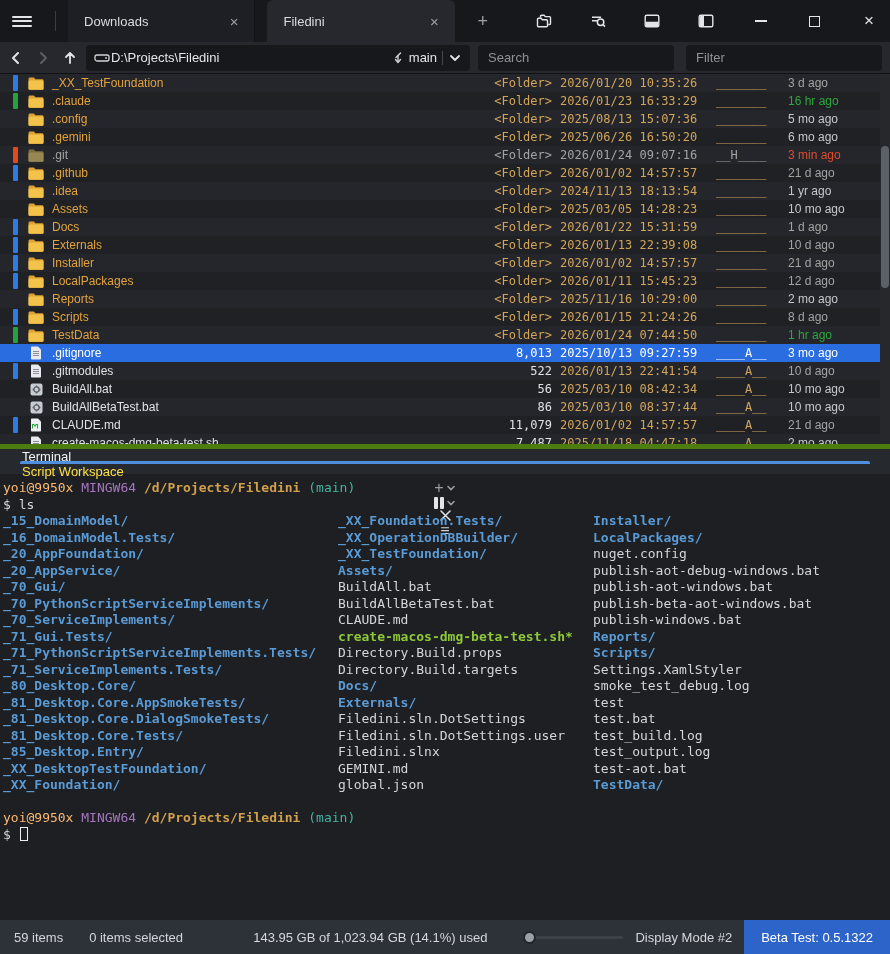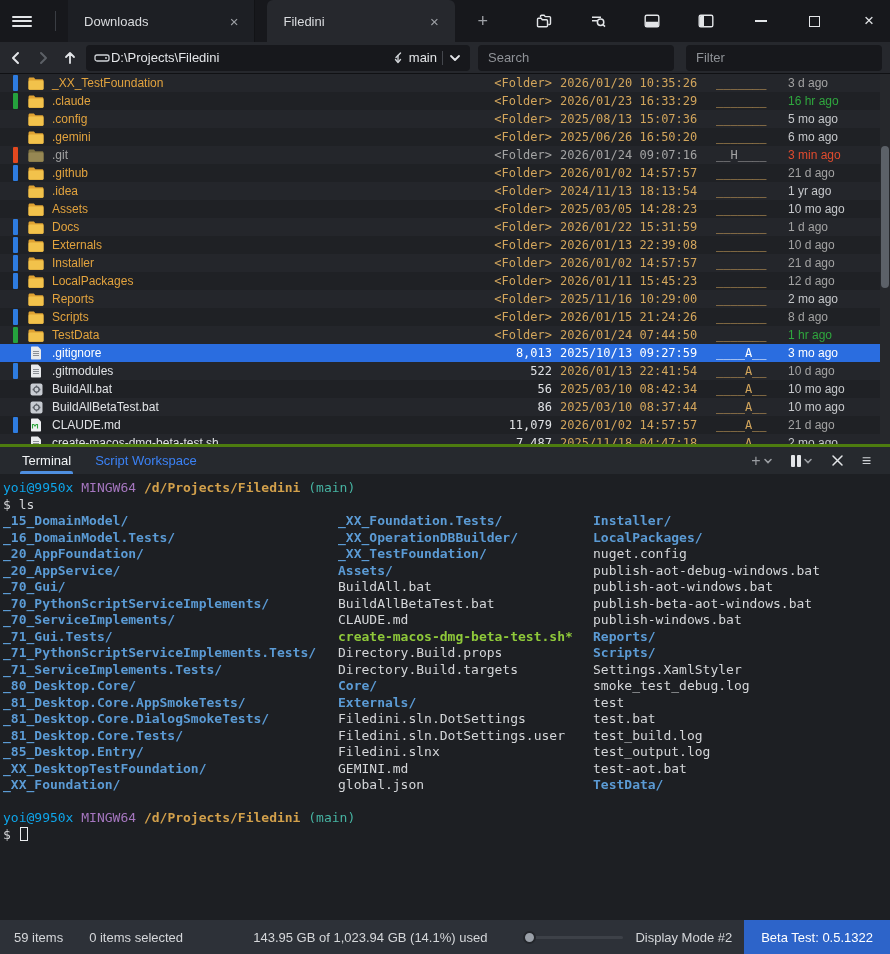--- a/index.html
+++ b/index.html
@@ -49,35 +49,35 @@
   .fname { display:flex; align-items:center; gap:8px; padding-left:14px; white-space:nowrap; overflow:hidden; }
   .fname .ficon { display:inline-flex; width:16px; justify-content:center; }
   .mono { font-family:"DejaVu Sans Mono", monospace; font-size:12px; }
   .fsize { text-align:right; }
   .c-orange { color:#e2a33e; } .c-amber { color:#d2a55c; } .c-blue { color:#a3a3a3; }
   .c-white { color:#e0e2e5; } .c-gray { color:#c6c8cb; } .c-green { color:#2fa73e; } .c-red { color:#e04b2e; }
   .scrolltrack { position:absolute; right:0; top:0; bottom:0; width:10px; background:#26282c; }
   .scrollthumb { position:absolute; right:1px; top:72px; width:8px; height:142px; background:#5c6168; border-radius:4px; }
 
   
-  .termbar { display:flex; align-items:stretch; height:30px; background:#26292e; border-top:3px solid #4d7c0f; padding:0 10px; }
-  .termtab { display:flex; align-items:center; padding:0 12px; font-size:13px; color:#3b82f6; position:relative; }
+  .termbar { display:flex; align-items:stretch; height:30px; background:#26292e; border-top:5px solid #4d7c0f; padding:0 10px;flex-direction:column; }
+  .termtab { display:flex; align-items:center; padding:0 12px; font-size:13px; color:#fde047; position:relative; }
   .termtab.active { color:#f2f4f6; }
   .termtab.active::after { content:""; position:absolute; left:10px; right:10px; bottom:0; height:3px; background:#4f8fe0; border-radius:2px 2px 0 0; }
   .termbar .tb-spacer { flex:1; }
   .termbtn { display:flex; align-items:center; justify-content:center; padding:0 9px; color:#cfd2d6; gap:2px; }
   .termbtn .glyph { font-size:16px; color:#9a9da2; }
   .splitbars { display:inline-flex; gap:2px; }
   .splitbars i { display:block; width:4px; height:12px; background:#e3e5e8; border-radius:1px; }
   .menu-glyph { font-size:16px; color:#cfd2d6; letter-spacing:0; }
 
   
   .terminal { height:446px; background:#1d1f23; padding:6px 2px 0 3px; font-family:"DejaVu Sans Mono", monospace; font-size:13px; line-height:16.5px; overflow:hidden; }
   .tline { white-space:pre; }
-  .t-green { color:#0ea5e9; } .t-purple { color:#a576bf; } .t-yellow { color:#d2a04b; font-weight:bold; }
+  .t-green { color:#fdba74; } .t-purple { color:#a576bf; } .t-yellow { color:#d2a04b; font-weight:bold; }
   .t-teal { color:#46b3a2; } .t-plain { color:#d4d6d9; }
   .t-dir { color:#5b9bd5; font-weight:bold; } .t-file { color:#d4d6d9; } .t-exec { color:#8fc93a; font-weight:bold; }
   .lscols { display:flex; }
   .lscol { flex:0 0 335px; }
   .lscol:nth-child(2) { flex:0 0 255px; }
   .lscol:nth-child(3) { flex:1; }
   .cursor { display:inline-block; width:8px; height:14px; border:1px solid #eceef0; vertical-align:-2px; margin-left:1px; }
 
   
   .statusbar { position:absolute; left:0; right:0; bottom:0; height:34px; background:#2d3138; display:flex; align-items:center; font-size:13px; color:#d5d7da; padding-left:14px; }
@@ -523,21 +523,21 @@
             <div class="tline t-dir">_XX_Foundation.Tests/</div>
             <div class="tline t-dir">_XX_OperationDBBuilder/</div>
             <div class="tline t-dir">_XX_TestFoundation/</div>
             <div class="tline t-dir">Assets/</div>
             <div class="tline t-file">BuildAll.bat</div>
             <div class="tline t-file">BuildAllBetaTest.bat</div>
             <div class="tline t-file">CLAUDE.md</div>
             <div class="tline t-exec">create-macos-dmg-beta-test.sh*</div>
             <div class="tline t-file">Directory.Build.props</div>
             <div class="tline t-file">Directory.Build.targets</div>
-            <div class="tline t-dir">Core/</div>
+            <div class="tline t-dir">Docs/</div>
             <div class="tline t-dir">Externals/</div>
             <div class="tline t-file">Filedini.sln.DotSettings</div>
             <div class="tline t-file">Filedini.sln.DotSettings.user</div>
             <div class="tline t-file">Filedini.slnx</div>
             <div class="tline t-file">GEMINI.md</div>
             <div class="tline t-file">global.json</div>
           </div>
           <div class="lscol">
             <div class="tline t-dir">Installer/</div>
             <div class="tline t-dir">LocalPackages/</div>

